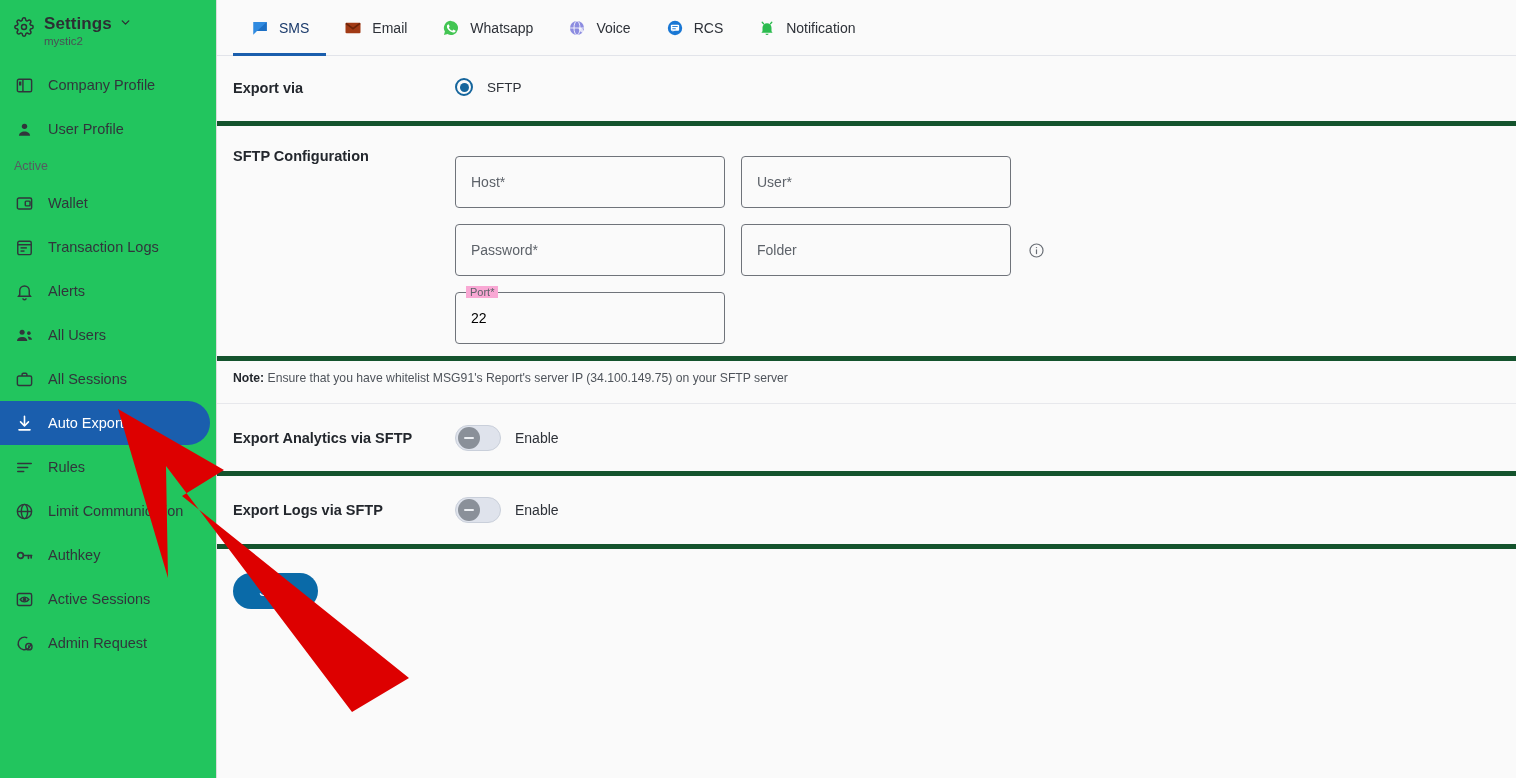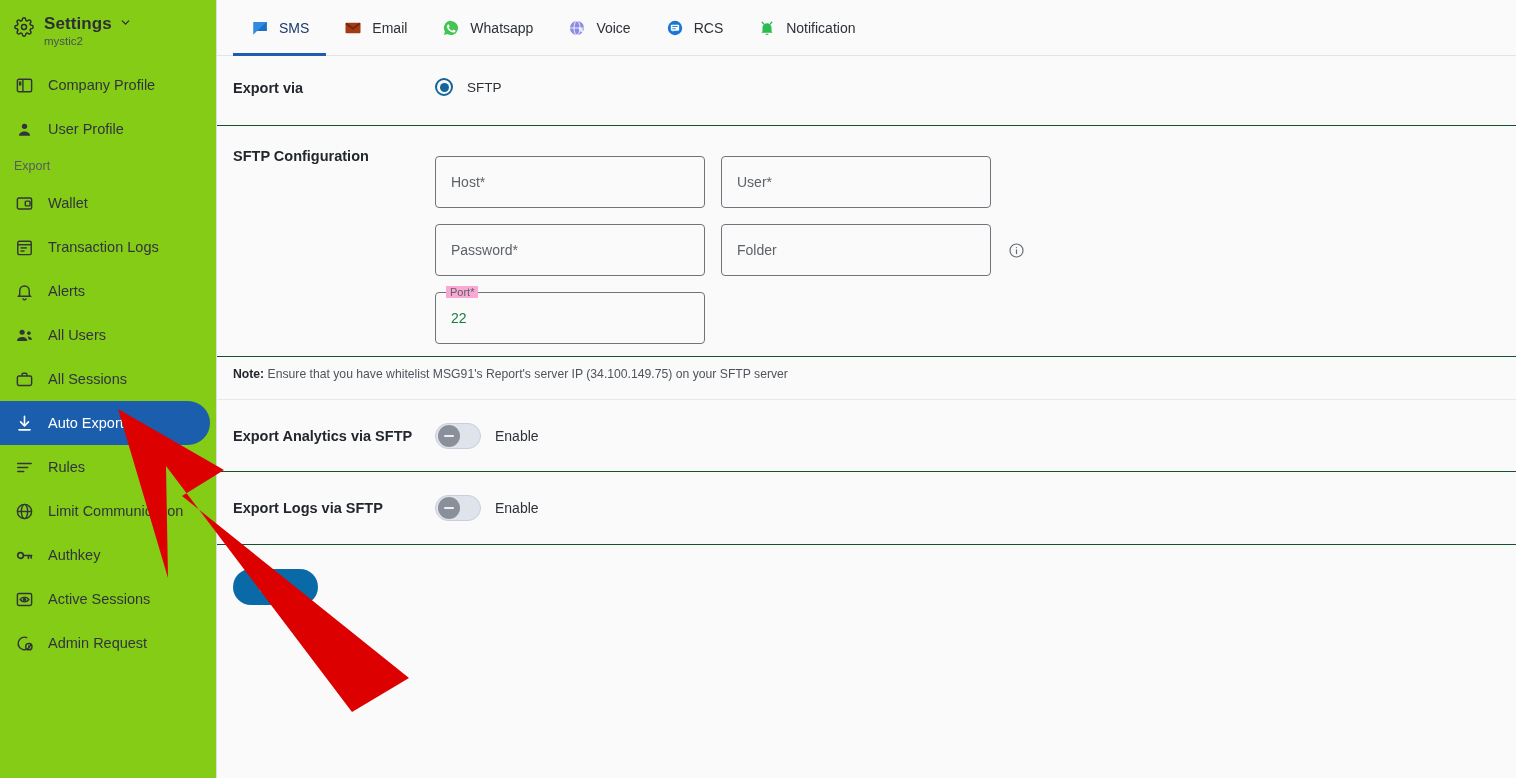--- a/index.html
+++ b/index.html
@@ -8,21 +8,21 @@
     overflow: hidden;
     background: #fafafa;
     font-family: "Liberation Sans", sans-serif;
     -webkit-font-smoothing: antialiased;
   }
   .app { position: relative; width: 1516px; height: 778px; display: flex; }
 
   
   .sidebar {
     width: 217px; height: 778px;
-    background: #84cc16;
+    background: #22c55e;
     border-right: 1px solid #dcdcdc;
     flex: 0 0 217px;
     position: relative;
     padding-top: 8px;
   }
   .settings-head {
     display: flex; align-items: flex-start;
     padding: 6px 0 0 14px;
     gap: 10px;
   }
@@ -88,22 +88,23 @@
   }
   .tab.active { color: #1a3a6b; font-weight: normal; }
   .tab.active::after {
     content: ""; position: absolute; left: 0; right: 0; bottom: 0;
     height: 2.5px; background: #1a5ead;
   }
   .tab .ticon { width: 20px; height: 20px; display: flex; align-items: center; justify-content: center; }
 
   .row {
     display: flex;
-    border-bottom: 1px solid #14532d;
+    border-bottom: 5px solid #14532d;
     padding: 0 0 0 16px;
+    gap: 20px;
   }
   .row-label {
     flex: 0 0 202px;
     font-size: 14.5px;
     font-weight: bold;
     color: #23272d;
     padding-top: 26px;
   }
   .row-body { flex: 1 1 auto; padding: 18px 0 18px 0; }
 
@@ -132,21 +133,21 @@
     display: flex; align-items: center;
     padding: 0 15px;
     font-size: 14px;
     color: #5d6269;
     background: transparent;
     cursor: text;
     position: relative;
   }
   .tf.w1 { width: 270px; }
   .tf.w2 { width: 270px; }
-  .tf-value { color: #15803d; text-align: center; }
+  .tf-value { color: #000000; text-align: center; }
   .info-ico { width: 18px; height: 18px; display: flex; align-items: center; justify-content: center; cursor: pointer; }
 
   
   .tf-outlined {
     position: relative;
     width: 270px; height: 52px;
     border: 1px solid #6f737a;
     border-radius: 4px;
     display: flex; align-items: center;
     padding: 0 15px;
@@ -259,21 +260,21 @@
       <div class="nav-item">
         <span class="ico">
           <svg width="19" height="19" viewBox="0 0 24 24" fill="#31353b">
               <circle cx="12" cy="8" r="3.4"></circle>
               <path d="M5 20c0-3.6 3.1-5.6 7-5.6s7 2 7 5.6z"></path>
             </svg>
         </span>
         <span>User Profile</span>
       </div>
 
-      <div class="nav-group-label">Export</div>
+      <div class="nav-group-label">Active</div>
 
       <div class="nav-item">
         <span class="ico">
           <svg width="19" height="19" viewBox="0 0 24 24" fill="none" stroke="#31353b" stroke-width="1.8">
               <rect x="3" y="5" width="18" height="14" rx="2"></rect>
               <rect x="13" y="9" width="6" height="6" rx="1"></rect>
             </svg>
         </span>
         <span>Wallet</span>
       </div>

